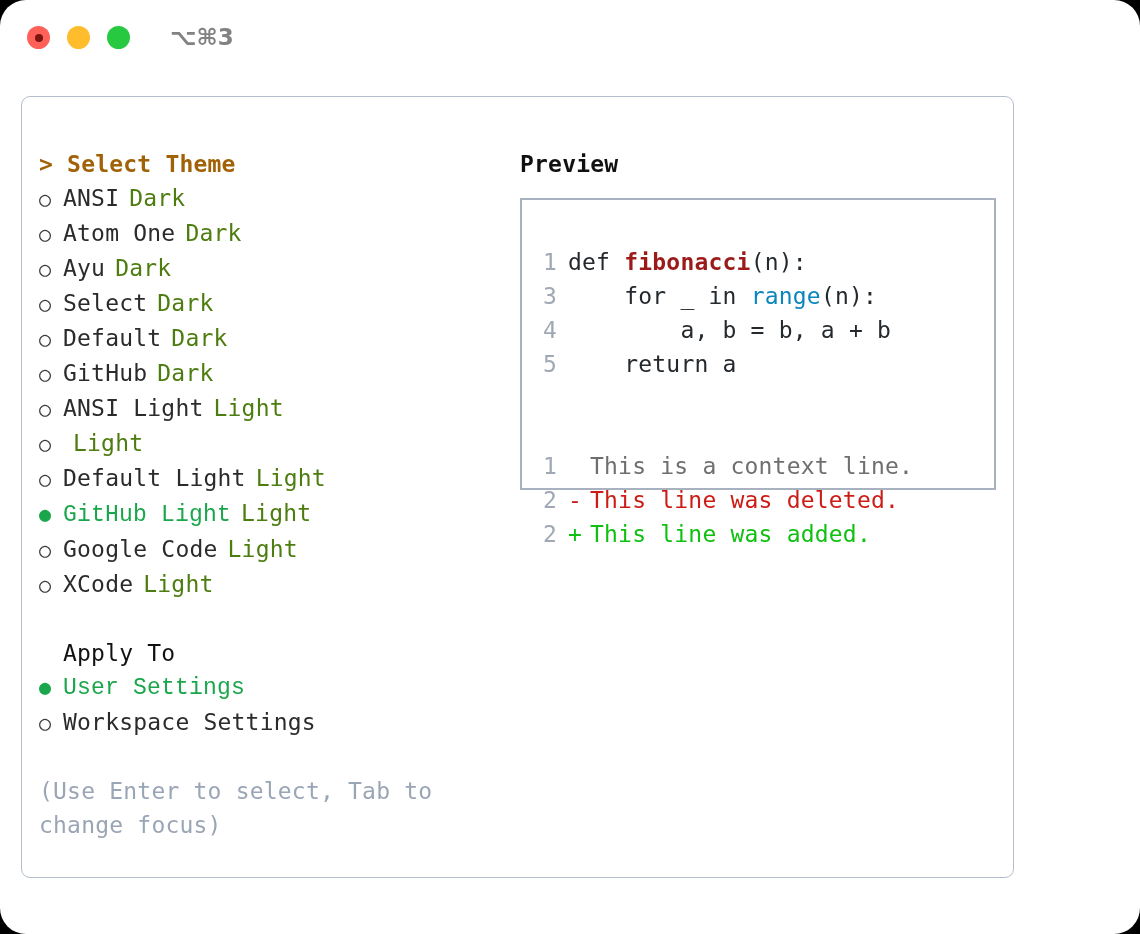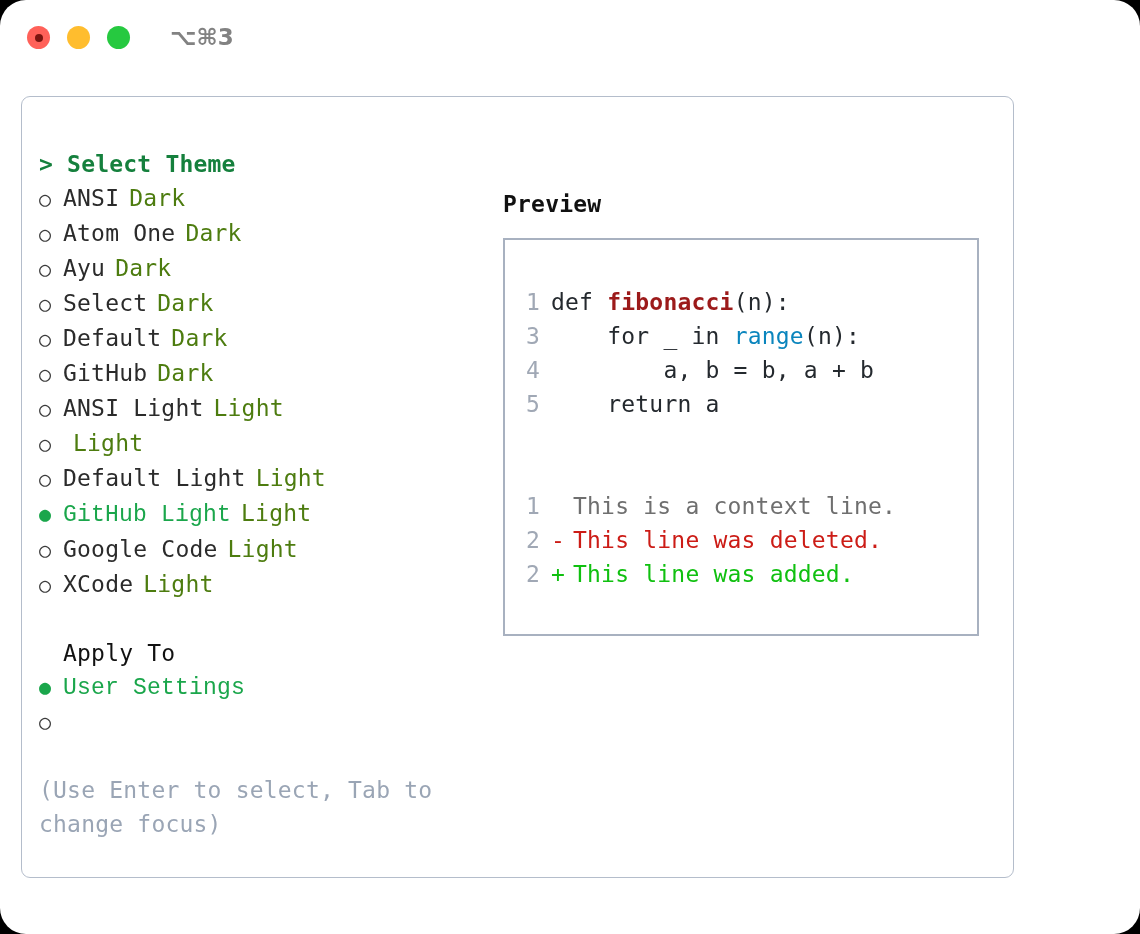--- a/index.html
+++ b/index.html
@@ -97,21 +97,21 @@
   .left-col {
     position: absolute;
     left: 17px;
     top: 50px;
     width: 450px;
   }
 
   .section-title {
     font-size: 23px;
     font-weight: 700;
-    color: #15803d;
+    color: #a16207;
     line-height: 34px;
     white-space: pre;
     letter-spacing: 0.2px;
   }
 
   .opt-row {
     display: flex;
     align-items: baseline;
     line-height: 34px;
     font-size: 23px;
@@ -153,36 +153,35 @@
     font-size: 23px;
     line-height: 34px;
     color: #9aa5b5;
     width: 400px;
     letter-spacing: 0.2px;
   }
 
   
   .right-col {
     position: absolute;
-    left: 481px;
+    left: 498px;
     top: 50px;
     width: 490px;
-    margin-top: 40px;
   }
   .preview-title {
     font-size: 23px;
     font-weight: 700;
     color: #111111;
     line-height: 34px;
     letter-spacing: 0.2px;
   }
   .preview-box {
     margin-top: 17px;
     width: 476px;
-    height: 398px;
+    height: 292px;
     box-sizing: border-box;
     border: 2px solid #a8b1c0;
     background: #ffffff;
     position: relative;
   }
   .code-area {
     position: absolute;
     left: 17px;
     top: 45px;
     right: 10px;
@@ -255,21 +254,21 @@
             <div class="opt-row"><span class="marker">○</span><span class="opt-label">Google Code</span><span class="opt-tag">Light</span></div>
             <div class="opt-row"><span class="marker">○</span><span class="opt-label">XCode</span><span class="opt-tag">Light</span></div>
           </div>
 
         <div class="blank-row"></div>
 
         <div class="group-head">Apply To</div>
 
         <div id="apply-list">
             <div class="opt-row"><span class="marker sel">●</span><span class="opt-label sel">User Settings</span></div>
-            <div class="opt-row"><span class="marker">○</span></div>
+            <div class="opt-row"><span class="marker">○</span><span class="opt-label">Workspace Settings</span></div>
           </div>
 
         <div class="hint">(Use Enter to select, Tab to change focus)</div>
       </div>
 
       <div class="right-col">
         <div class="preview-title">Preview</div>
 
         <div class="preview-box">
           <div class="code-area" id="code-area">

